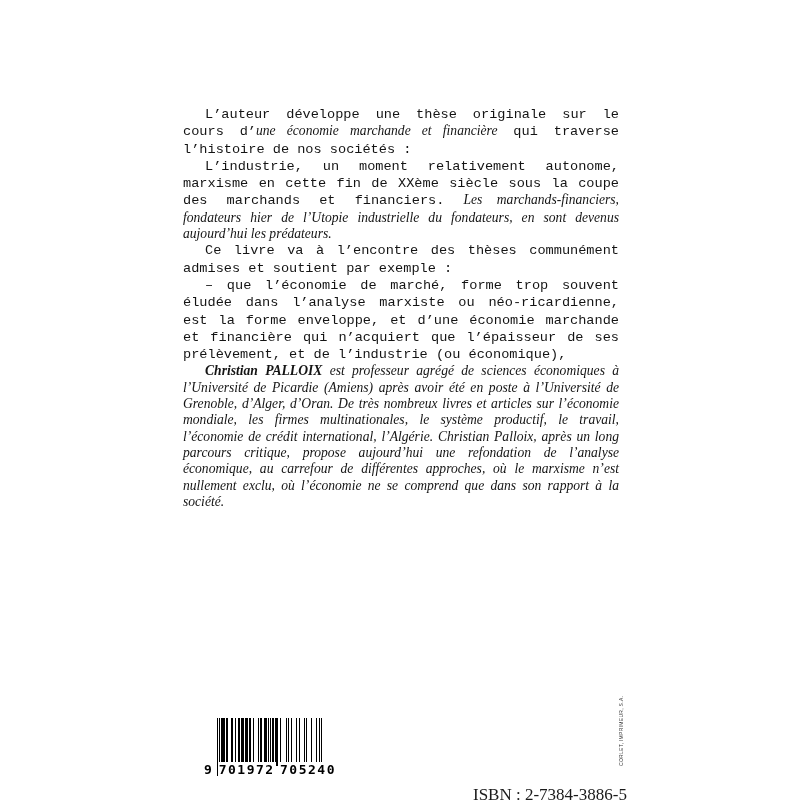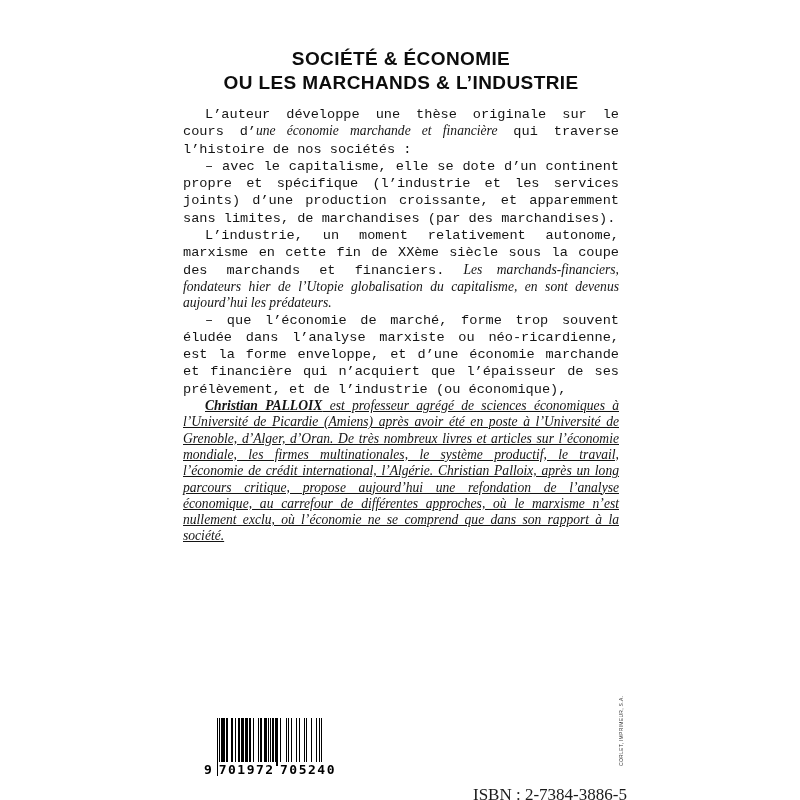--- a/index.html
+++ b/index.html
@@ -29,21 +29,21 @@
     top: 106px;
     left: 183px;
     width: 436px;
     font-family: "Liberation Serif", serif;
     font-size: 13.6px;
     line-height: 16.3px;
     text-align: justify;
     color: #141414;
   }
   .body-text p { margin: 0; text-indent: 22px; }
-  .bio { margin-top: 22px; font-style: italic; text-decoration: underline; }
+  .bio { margin-top: 22px; font-style: italic; }
   .r-n  { font-style: normal; font-family: Liberation Mono, monospace; }
   .r-i  { font-style: italic; }
   .r-bi { font-style: italic; font-weight: bold; }
   .barcode {
     position: absolute;
     left: 217px;
     top: 718px;
     width: 107px;
     height: 60px;
   }
@@ -90,30 +90,26 @@
     writing-mode: vertical-rl;
     transform: rotate(180deg);
     white-space: nowrap;
   }
 </style>
 </head>
 <body>
 
 <div class="cover">
 
-  <div class="title-block">
-    <div>SOCIÉTÉ &amp; ÉCONOMIE</div>
-    <div>OU LES MARCHANDS &amp; L’INDUSTRIE</div>
-  </div>
 
   <div class="body-text">
     <div>
         <p><span class="r-n">L’auteur développe une thèse originale sur le cours d’</span><span class="r-i">une économie marchande et financière</span><span class="r-n"> qui traverse l’histoire de nos sociétés :</span></p>
-        <p><span class="r-n">–  avec le capitalisme, elle se dote d’un continent propre et spécifique (l’industrie et les services joints) d’une production croissante, et apparemment sans limites, de marchandises (par des marchandises).</span></p>
-        <p><span class="r-n">L’industrie, un moment relativement autonome, marxisme en cette fin de XXème siècle sous la coupe des marchands et financiers. </span><span class="r-i">Les marchands-financiers, fondateurs hier de l’Utopie globalisation du capitalisme, en sont devenus aujourd’hui les prédateurs.</span></p>
+        <p><span class="r-n">L’industrie, un moment relativement autonome, marxisme en cette fin de XXème siècle sous la coupe des marchands et financiers. </span><span class="r-i">Les marchands-financiers, fondateurs hier de l’Utopie industrielle du fondateurs, en sont devenus aujourd’hui les prédateurs.</span></p>
+        <p><span class="r-n">Ce livre va à l’encontre des thèses communément admises et soutient par exemple :</span></p>
         <p><span class="r-n">–  que l’économie de marché, forme trop souvent éludée dans l’analyse marxiste ou néo-ricardienne, est la forme enveloppe, et d’une économie marchande et financière qui n’acquiert que l’épaisseur de ses prélèvement, et de l’industrie (ou économique),</span></p>
       </div>
     <p class="bio"><span class="r-bi">Christian  PALLOIX</span><span class="r-i"> est professeur agrégé de sciences économiques à l’Université de Picardie (Amiens) après avoir été en poste à l’Université de Grenoble, d’Alger, d’Oran. De très nombreux livres et articles sur l’économie mondiale, les firmes multinationales, le système productif, le travail, l’économie de crédit international, l’Algérie. Christian Palloix, après un long parcours critique, propose aujourd’hui une refondation de l’analyse économique, au carrefour de différentes approches, où le marxisme n’est nullement exclu, où l’économie ne se comprend que dans son rapport à la société.</span></p>
   </div>
 
   <div class="barcode">
     <div class="barcode-bars">
         <span style="height: 58px; background: rgb(0, 0, 0);"></span>
         <span style="height: 58px; background: transparent;"></span>
         <span style="height: 58px; background: rgb(0, 0, 0);"></span>

